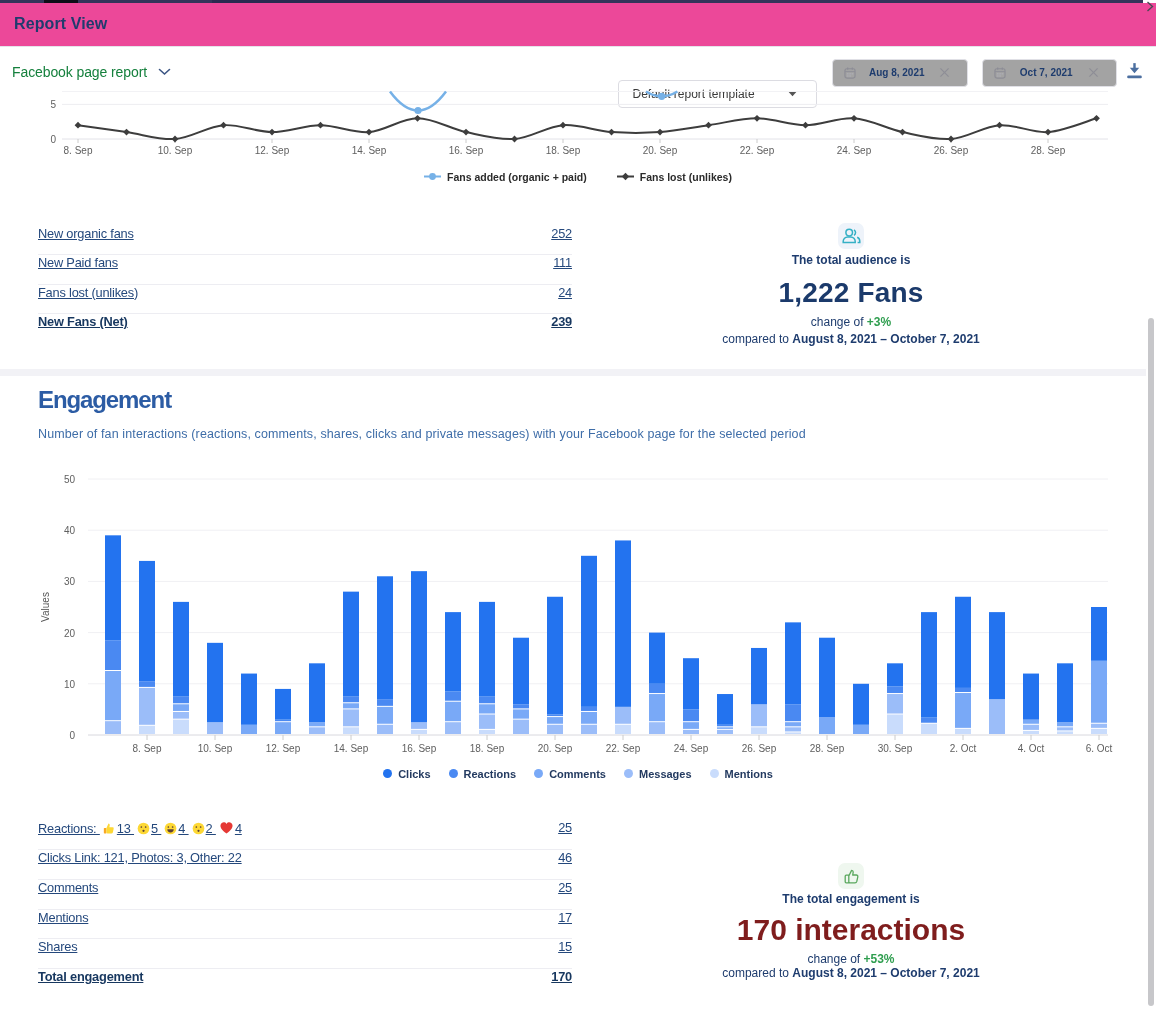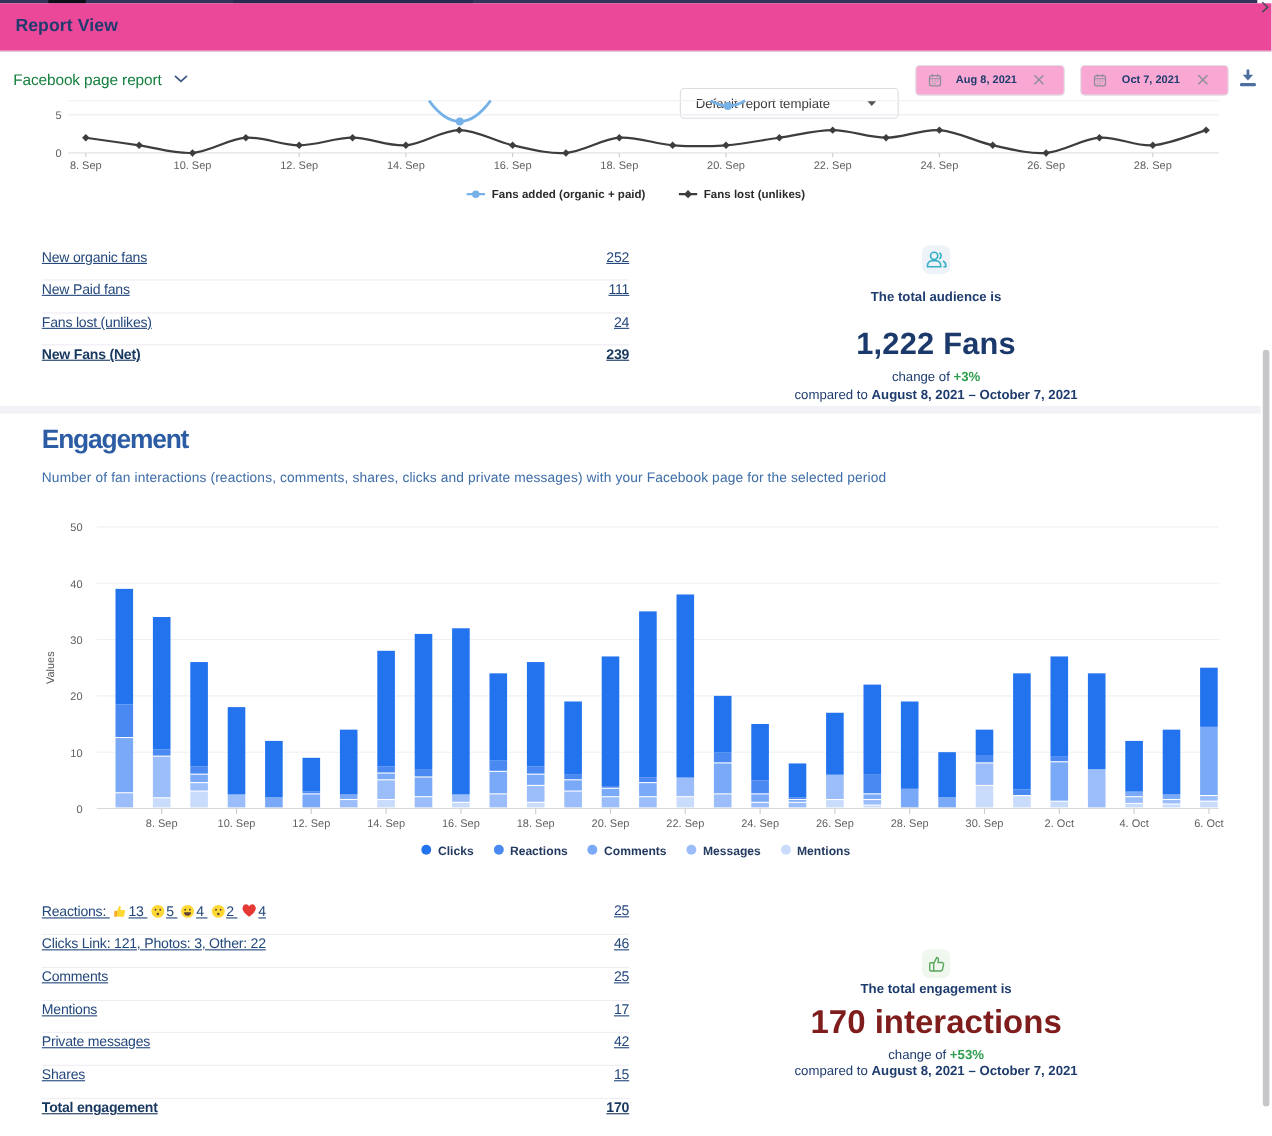--- a/index.html
+++ b/index.html
@@ -2,21 +2,21 @@
 <html><head><meta charset="utf-8">
 <style>
 * { margin:0; padding:0; box-sizing:border-box; }
 html,body { width:1156px; height:1033px; overflow:hidden; background:#fff;
   font-family:"Liberation Sans", sans-serif; position:relative; }
 .abs { position:absolute; }
 .hdr { left:0; top:3px; width:1156px; height:43.5px; background:#ec4899; border-bottom:1px solid #e4e4ea; }
 .hdr h1 { position:absolute; left:14px; top:11.5px; font-size:16px; font-weight:600; color:#203b6e; letter-spacing:0.1px; }
 .fbrow { left:12px; top:60px; height:24px; display:flex; align-items:center; font-size:14px; font-weight:400; color:#15803d; letter-spacing:-0.1px;}
 .selbox { left:617.5px; top:58.5px; width:199.5px; height:28px; background:#fff; border:1px solid #dcdce2; border-radius:4px; font-size:12px; color:#3a3a3a; line-height:26px; padding-left:14px;margin-top:21px; }
-.datebox { top:58.5px; width:135.5px; height:28px; background:#f9a8d4; border:1px solid #e0e0e6; border-radius:4px; font-size:10px; font-weight:700; color:#1e3c6e; line-height:26px; text-align:center; }
+.datebox { top:58.5px; width:135.5px; height:28px; background:#a3a3a3; border:1px solid #e0e0e6; border-radius:4px; font-size:10px; font-weight:700; color:#1e3c6e; line-height:26px; text-align:center; }
 .row { height:29.6px; display:flex; justify-content:space-between; align-items:flex-start; font-size:12.8px; letter-spacing:-0.2px; color:#24487c; border-bottom:1px solid #ededf2;text-decoration:underline; }
 .row.last { border-bottom:none; font-weight:700; color:#17375f; }
 .centerblk { text-align:center; color:#1e3c6e; }
 .legend { display:flex; justify-content:center; align-items:center; font-weight:700; color:#2b2b2b; }
 .em { vertical-align:-2px; margin:0 1px 0 3px; }
 .dot { width:9px; height:9px; border-radius:50%; display:inline-block; margin-right:6px; }
 </style></head>
 <body>
 <div class="abs" style="left:0;top:0;width:1143px;height:3px;background:#34345a"></div>
 <div class="abs" style="left:44px;top:0;width:34px;height:3px;background:#0d0d16"></div>
@@ -156,22 +156,22 @@
 </div>
 
 <div class="abs centerblk" style="left:671px;top:223px;width:360px">
   <svg width="26" height="26" viewBox="0 0 26 26" style="display:block;margin:0 auto">
       <rect x="0" y="0" width="26" height="26" rx="7" fill="#eef3fa"></rect>
       <circle cx="11.2" cy="9.6" r="3.3" fill="none" stroke="#35b0c5" stroke-width="1.5"></circle>
       <path d="M16 6.8 a3.3 3.3 0 0 1 0 5.6" fill="none" stroke="#35b0c5" stroke-width="1.5"></path>
       <path d="M5.2 19.5 v-1.2 a4.4 4.4 0 0 1 4.4-4.4 h3.2 a4.4 4.4 0 0 1 4.4 4.4 v1.2 Z" fill="none" stroke="#35b0c5" stroke-width="1.5"></path>
       <path d="M19.2 14.3 a4.4 4.4 0 0 1 2.6 4 v1.2 h-2.2" fill="none" stroke="#35b0c5" stroke-width="1.5"></path>
     </svg>
-  <div style="font-size:12px;font-weight:700;margin-top:14px">The total audience is</div>
-  <div style="font-size:28px;font-weight:700;color:#1b3a6b;margin-top:20px;letter-spacing:0.2px">1,222 Fans</div>
+  <div style="font-size:12px;font-weight:700;margin-top:4px">The total audience is</div>
+  <div style="font-size:28px;font-weight:700;color:#1b3a6b;margin-top:10px;letter-spacing:0.2px">1,222 Fans</div>
   <div style="font-size:12px;margin-top:6px">change of <b style="color:#2f9e4f">+3%</b></div>
   <div style="font-size:12px;margin-top:3px">compared to <b>August 8, 2021 – October 7, 2021</b></div>
 </div>
 
 <div class="abs" style="left:0;top:368.5px;width:1146px;height:7px;background:#f2f2f6"></div>
 
 <div class="abs" style="left:38px;top:385.5px;font-size:24px;font-weight:600;color:#2c5ca4;letter-spacing:-1.1px">Engagement</div>
 <div class="abs" style="left:38px;top:426.5px;font-size:12.5px;color:#3e6da8;letter-spacing:0.12px">Number of fan interactions (reactions, comments, shares, clicks and private messages) with your Facebook page for the selected period</div>
 
 <svg style="position:absolute;left:38px;top:470px" width="1082" height="290" viewBox="0 0 1082 290">
@@ -366,24 +366,20 @@
     </div>
   <div class="row" style="height:29.8px">
       <span>Comments</span>
       <span>25</span>
     </div>
   <div class="row" style="height:29.8px">
       <span>Mentions</span>
       <span>17</span>
     </div>
   <div class="row" style="height:29.8px">
-      <span>Private messages</span>
-      <span>42</span>
-    </div>
-  <div class="row" style="height:29.8px">
       <span>Shares</span>
       <span>15</span>
     </div>
   <div class="row last" style="height:29.8px">
       <span>Total engagement</span>
       <span>170</span>
     </div>
 </div>
 
 <div class="abs centerblk" style="left:671px;top:863px;width:360px">

